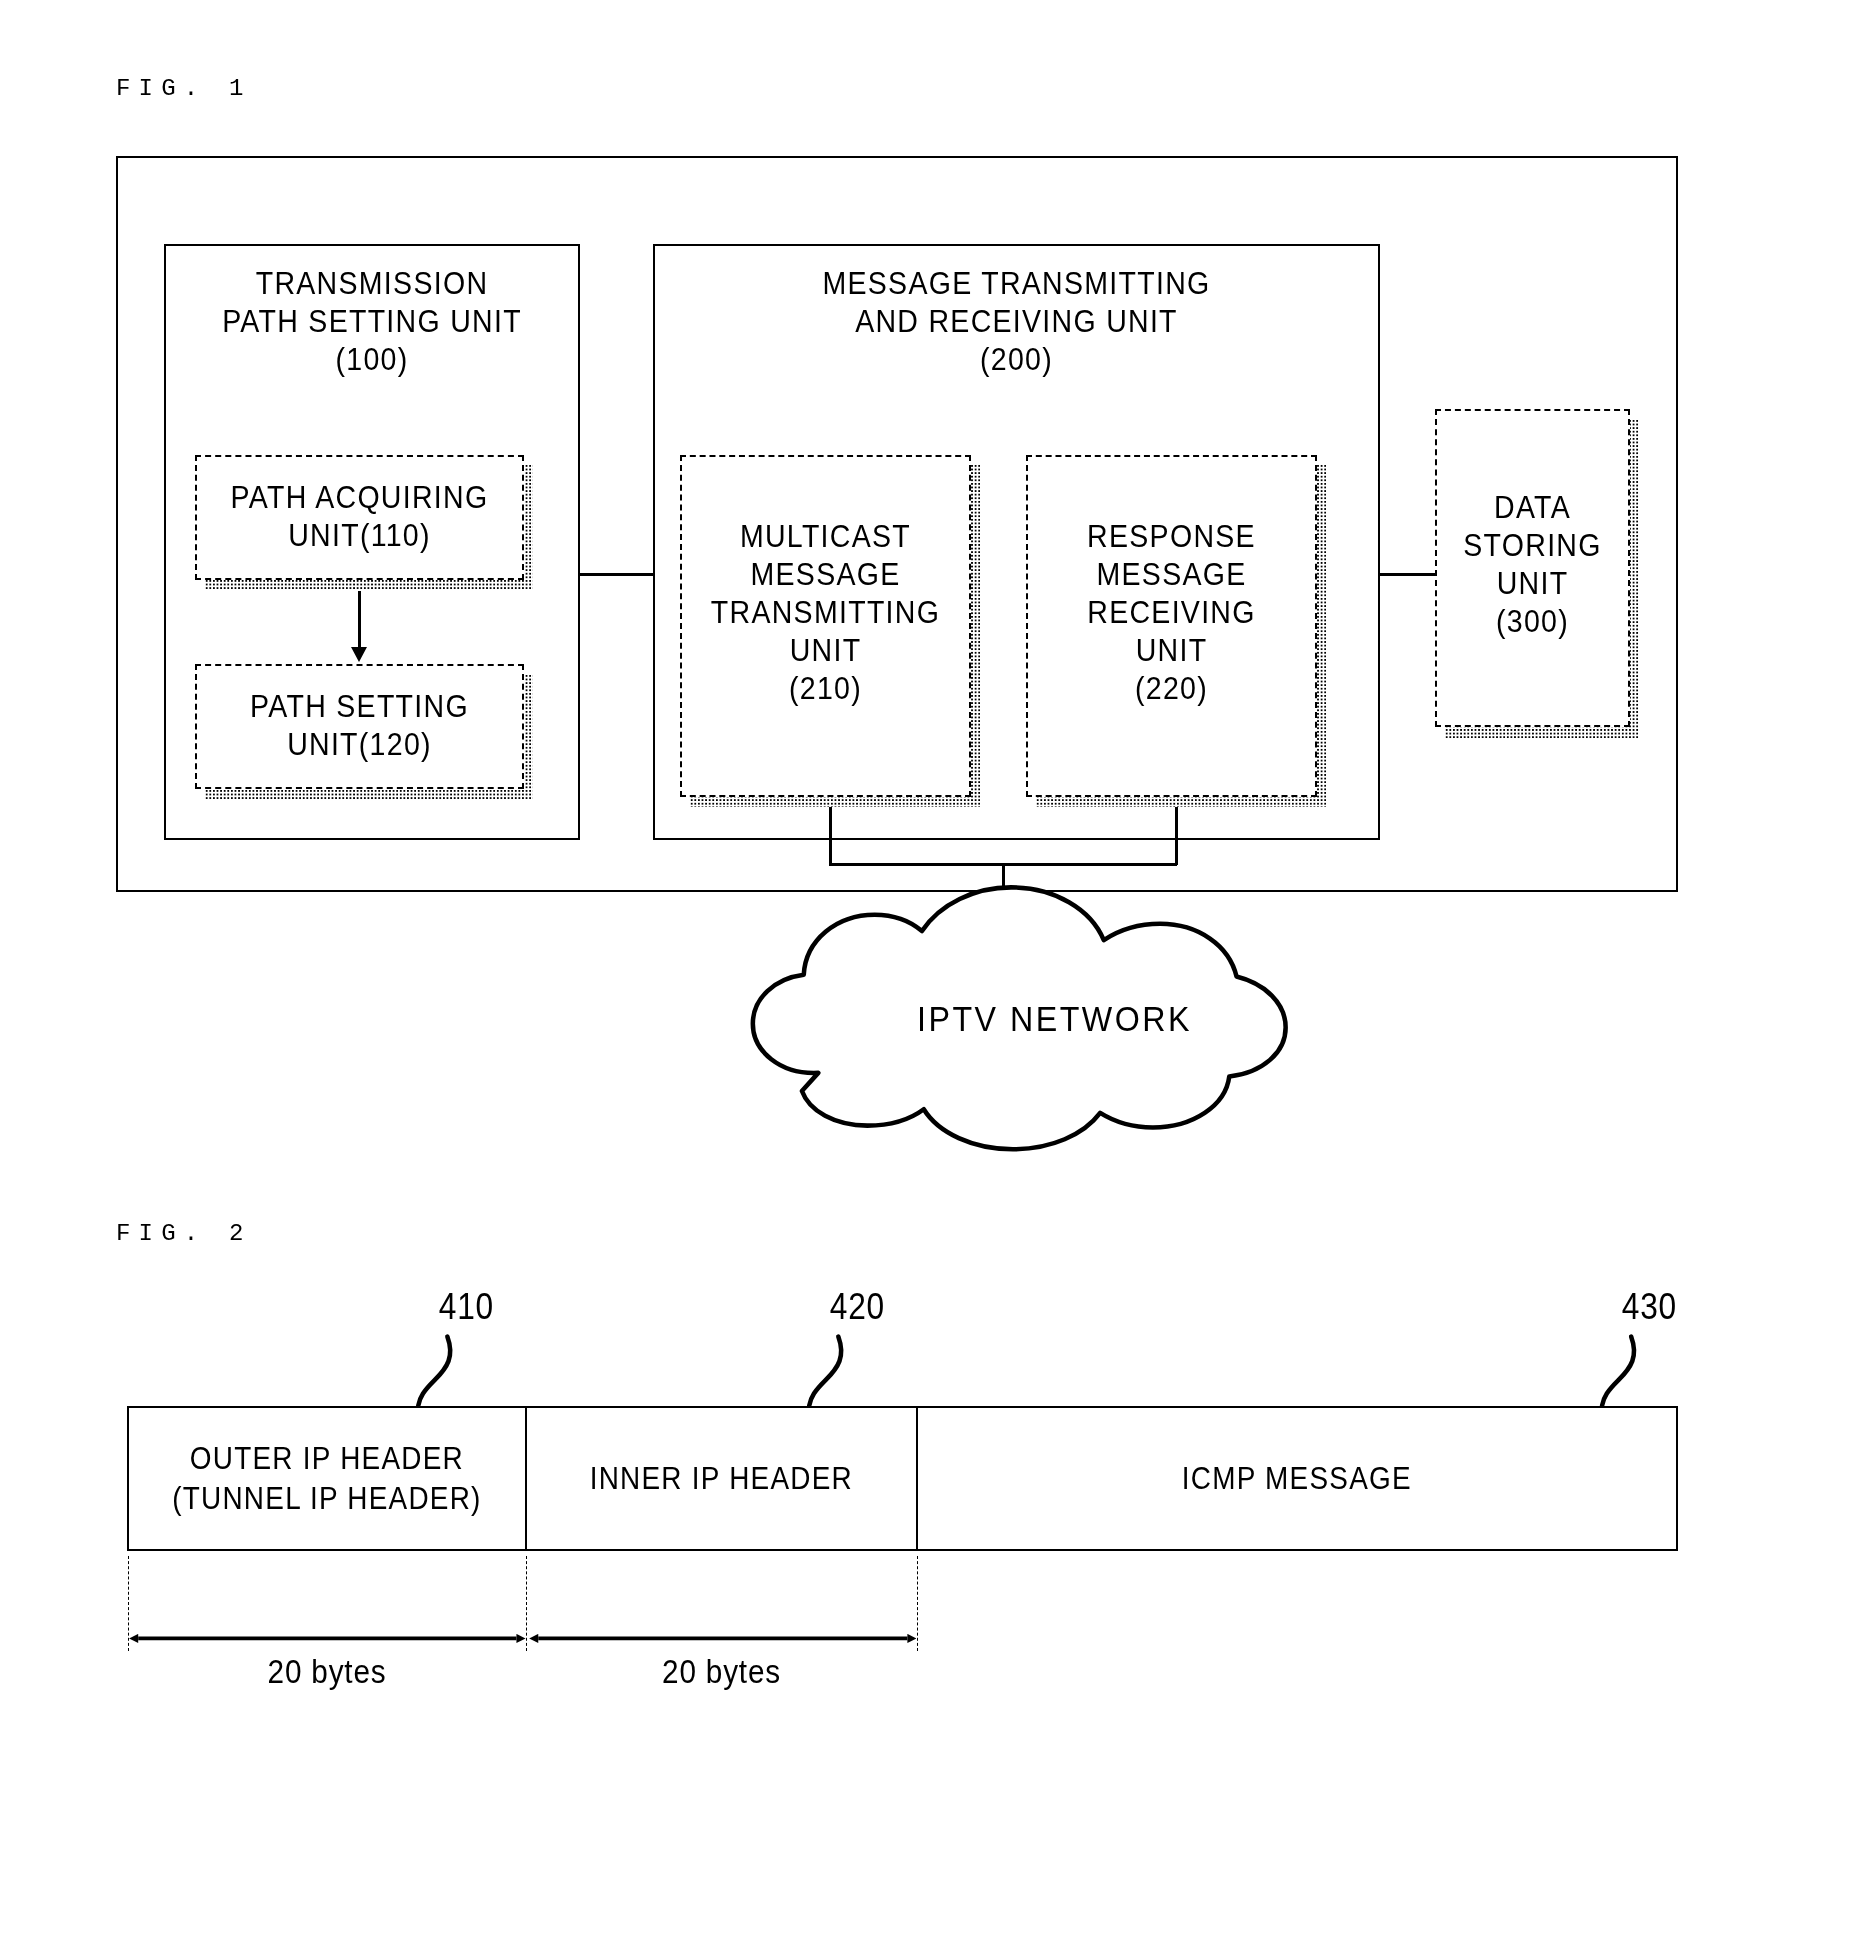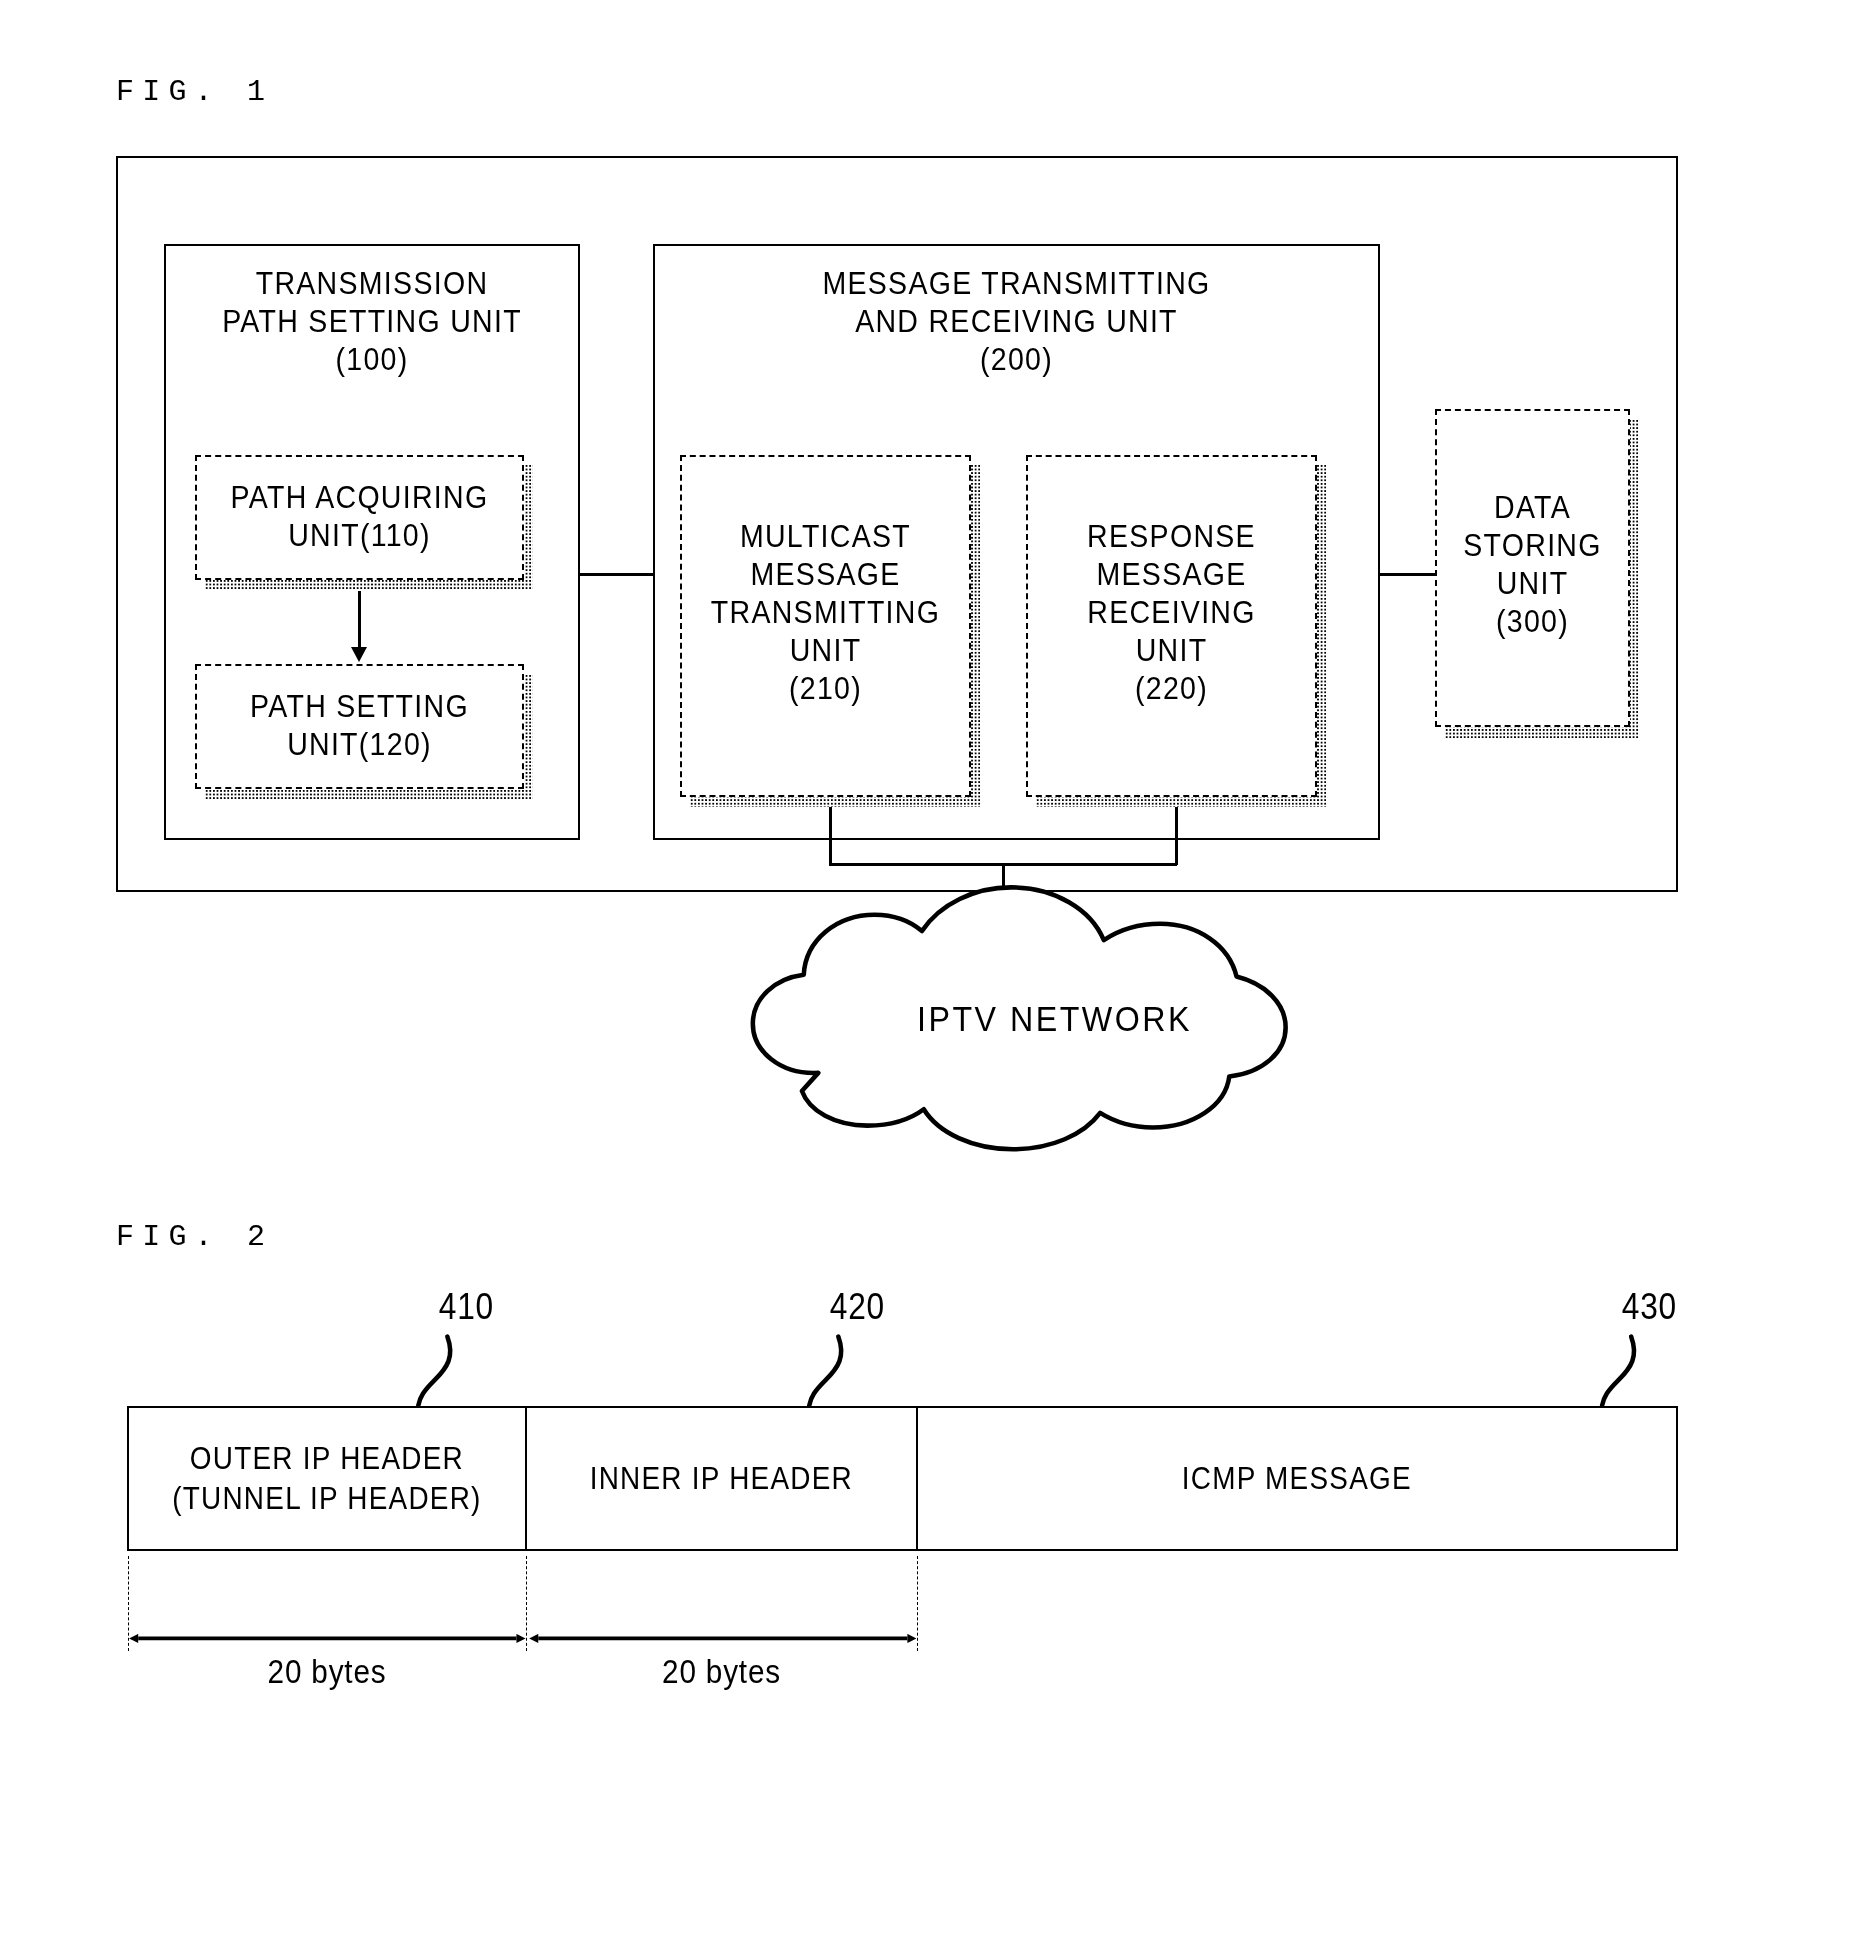--- a/index.html
+++ b/index.html
@@ -20,21 +20,21 @@
     position: absolute;
     left: 0; top: 0;
     width: 1873px;
     height: 1953px;
   }
 
   
   .fig-caption {
     position: absolute;
     font-family: "Liberation Mono", "DejaVu Sans Mono", monospace;
-    font-size: 30px;
+    font-size: 24px;
     letter-spacing: 8.2px;
     color: #000;
     white-space: nowrap;
     text-align: right;
   }
   #fig1-caption { left: 116px; top: 75px; }
   #fig2-caption { left: 116px; top: 1189px; margin-top: 31px; }
 
   
   .plabel {

